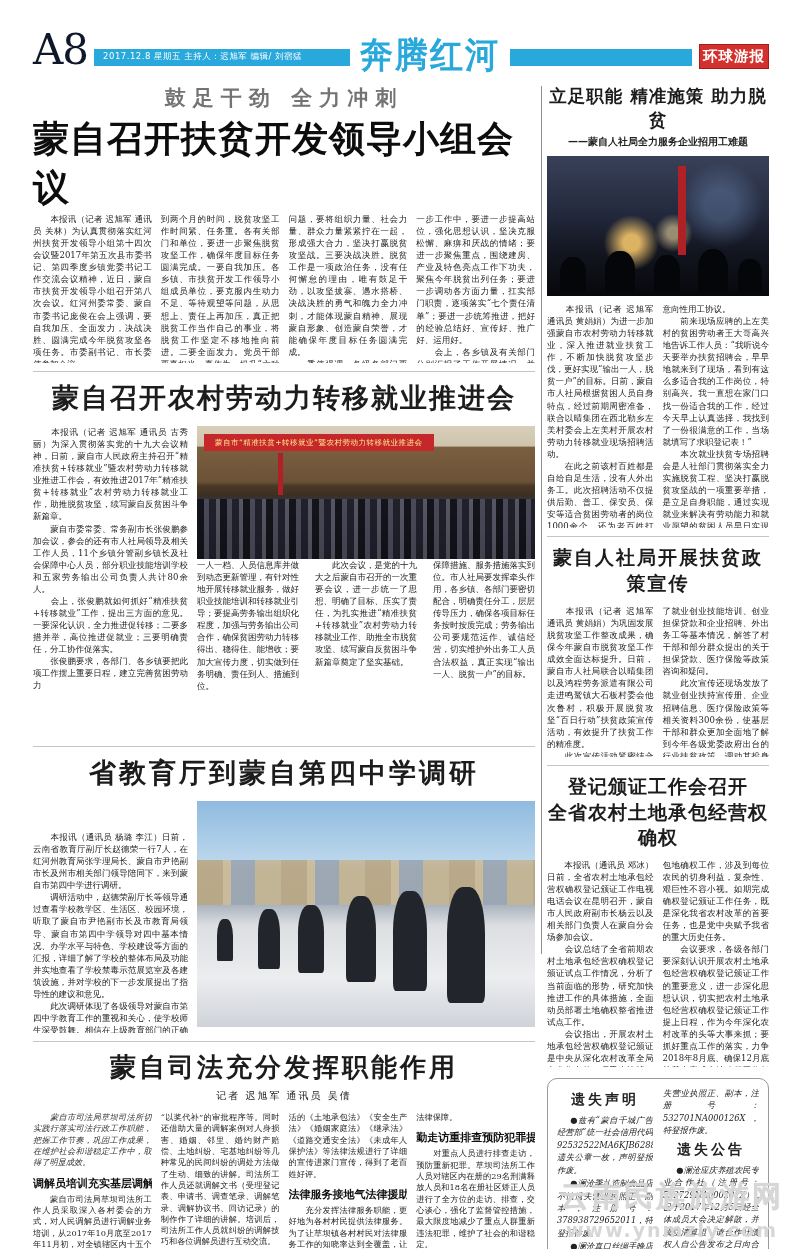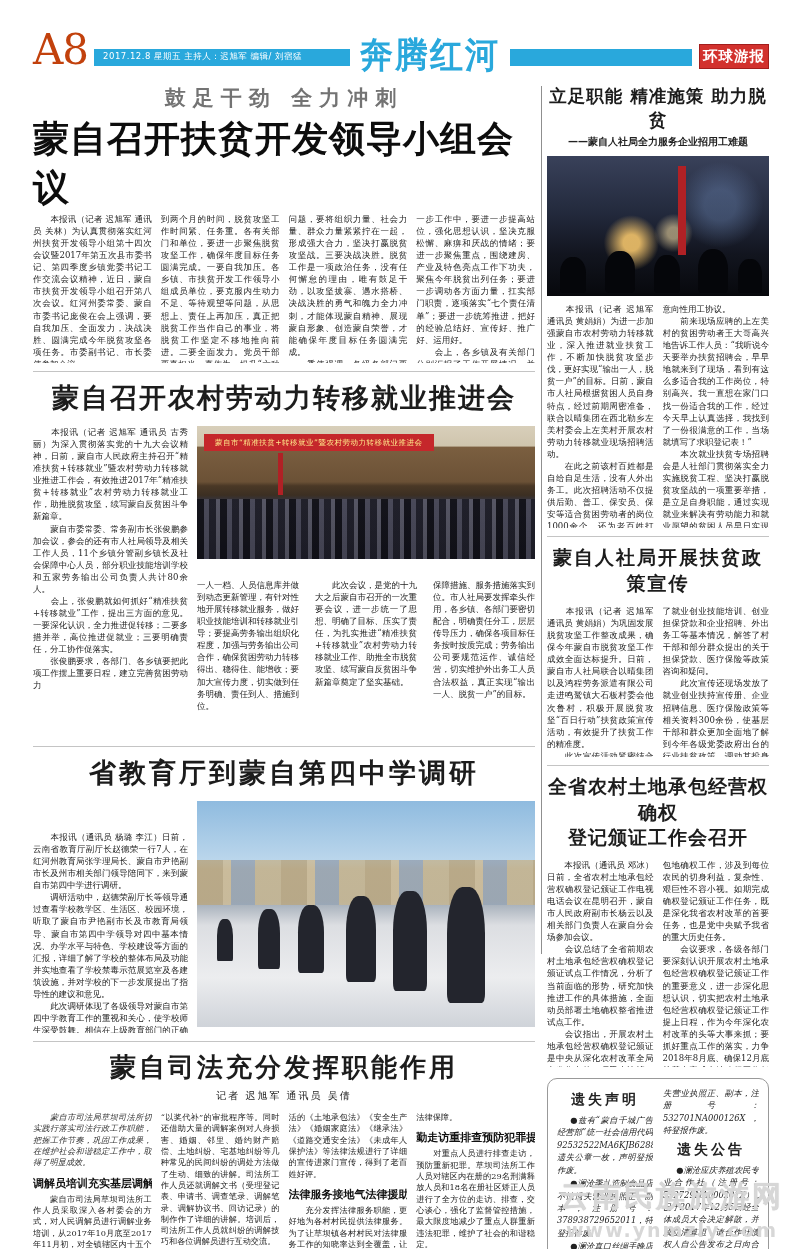--- a/index.html
+++ b/index.html
@@ -4,21 +4,21 @@
 <style>
   html,body { margin:0; padding:0; background:#e9e9e9; }
   .page {
     width:800px; height:1249px; margin:0 auto; background:#fff;
     position:relative; overflow:hidden; color:#1c1c1c;
     font-family:"DejaVu Sans", sans-serif; box-sizing:border-box;
     padding:24px 31px 0 33px;
   }
   
   .header { display:flex; align-items:center; height:52px; margin-bottom:8px; }
-  .page-label { font-family:"DejaVu Serif", serif; font-size:42px; line-height:.9; color:#c2410c; margin-right:6px; letter-spacing:-1px; }
+  .page-label { font-family:"DejaVu Serif", serif; font-size:42px; line-height:.9; color:#0f172a; margin-right:6px; letter-spacing:-1px; }
   .bar-left { height:17px; background:var(--cyan); flex:0 0 238px; display:flex; align-items:center; padding:0 9px; color:#fff; font-size:8.5px; white-space:nowrap; overflow:hidden; letter-spacing:.5px; margin-top:14px; }
   .masthead { color:var(--cyan); font-size:33px; font-weight:900; letter-spacing:2px; margin:10px 10px 0 10px; transform:scaleY(1.08); white-space:nowrap; }
   .bar-right { height:17px; background:var(--cyan); flex:1; margin-top:14px; }
   .badge { background:#d2312d; color:#fff; font-weight:900; font-size:14.5px; padding:3px 4px; margin-left:7px; letter-spacing:1px; white-space:nowrap; margin-top:12px; box-shadow:0 0 0 1px #a31d1c inset; }
   
   .main { display:flex; }
   .left-region { width:502px; }
   .v-divider { width:1px; background:#8f8f8f; margin:2px 5px 0 6px; height:868px; }
   .right-region { flex:1; min-width:0; }
   .h-rule { border:none; border-top:1px solid #c4c4c4; margin:8px 0; }
@@ -40,21 +40,21 @@
   .a2-right { flex:1; min-width:0; display:flex; flex-direction:column; }
   .photo-labor { position:relative; height:133px; overflow:hidden; flex:none;
     background:linear-gradient(180deg,#d8cfba 0%,#cfc5ad 15%,#7b5f40 16%,#6b5136 42%,#4a3826 45%,#3c2f22 52%,#34343f 56%,#23232c 100%); }
   .photo-labor .crowd { position:absolute; left:0; right:0; bottom:0; height:45%;
     background:repeating-linear-gradient(90deg, rgba(10,10,16,.75) 0 7px, rgba(95,95,115,.5) 7px 12px, rgba(25,25,35,.7) 12px 19px, rgba(150,150,170,.35) 19px 23px);
     filter:blur(.4px); }
   .labor-banner { position:absolute; top:6%; left:2%; width:68%; height:13%; background:#c5272b;
     color:#ffe88a; font-size:7.5px; display:flex; align-items:center; justify-content:center;
     white-space:nowrap; overflow:hidden; letter-spacing:.5px; }
   .labor-flag { position:absolute; top:20%; left:24%; width:5px; height:32%; background:#b02125; }
-  .a2-below { display:flex; gap:16px; margin-top:20px; flex:1; min-height:0; }
+  .a2-below { display:flex; gap:16px; margin-top:0; flex:1; min-height:0; }
   .a2-below .bodycol { flex:1; min-width:0; }
   
   .a3-title { text-align:center; font-size:27px; font-weight:900; letter-spacing:3px; margin:4px 0 10px; }
   .a3-body { display:flex; gap:9px; height:232px; }
   .a3-left { width:155px; flex:none;margin-top:30px; }
   .photo-plaza { position:relative; flex:1; height:226px; overflow:hidden;
     background:linear-gradient(180deg,#8fbbdf 0%,#bcd7ec 27%,#c2b493 30%,#b3a98f 44%,#aab3bd 46%,#dcdee2 55%,#ecedef 78%,#cfd3d9 100%); }
   .photo-plaza .bldg { position:absolute; top:26%; height:20%; left:0; right:0; opacity:.9;
     background:repeating-linear-gradient(90deg,#b8a887 0 26px,#cbbc9c 26px 34px,#98a6b6 34px 58px,#c3b697 58px 84px); }
   .plaza-fig { position:absolute; background:#23252d; border-radius:40% 40% 8% 8%; }
@@ -235,22 +235,22 @@
 　　此次宣传活动紧密结合贫困村实际，以农村劳动力转移就业、返乡创业和职业技能培训政策宣传为主。在现场，咨询人数达200余人，人社局的工作人员详细介绍</div>
           <div class="bodycol">了就业创业技能培训、创业担保贷款和企业招聘、外出务工等基本情况，解答了村干部和部分群众提出的关于担保贷款、医疗保险等政策咨询和疑问。
 　　此次宣传还现场发放了就业创业扶持宣传册、企业招聘信息、医疗保险政策等相关资料300余份，使基层干部和群众更加全面地了解到今年各级党委政府出台的行业扶贫政策，调动其投身技能提升、转移就业和大众创业活动的积极性，切实增强脱贫致富的能力和本领，真正成为政策的知情者和受益者。</div>
         </div>
       </div>
 
       <hr class="h-rule">
 
       <div>
         <div class="r3-title">
+          <div>登记颁证工作会召开</div>
           <div>全省农村土地承包经营权确权</div>
-          <div>登记颁证工作会召开</div>
         </div>
         <div class="cols r3-body">
           <div class="bodycol">　　本报讯（通讯员 邓冰）日前，全省农村土地承包经营权确权登记颁证工作电视电话会议在昆明召开，蒙自市人民政府副市长杨云以及相关部门负责人在蒙自分会场参加会议。
 　　会议总结了全省前期农村土地承包经营权确权登记颁证试点工作情况，分析了当前面临的形势，研究加快推进工作的具体措施，全面动员部署土地确权整省推进试点工作。
 　　会议指出，开展农村土地承包经营权确权登记颁证是中央从深化农村改革全局出发作出的一项重大决策，深化农村土地确权登记颁证是一项完善农村基本经营制度、保护农民土地权益、促进现代农业发展、健全农村治理体系的重要基础性工程，对加强农村社会管理、促进城乡统筹发展具有重要意义。农村承</div>
           <div class="bodycol">包地确权工作，涉及到每位农民的切身利益，复杂性、艰巨性不容小视。如期完成确权登记颁证工作任务，既是深化我省农村改革的首要任务，也是党中央赋予我省的重大历史任务。
 　　会议要求，各级各部门要深刻认识开展农村土地承包经营权确权登记颁证工作的重要意义，进一步深化思想认识，切实把农村土地承包经营权确权登记颁证工作提上日程，作为今年深化农村改革的头等大事来抓；要抓好重点工作的落实，力争2018年8月底、确保12月底前基本完成土地确权工作任务，严格把握政策，全力推进、集中攻坚，明确时间节点，在解决关键问题上再下功夫；要抓好工作的督促检查，坚持问题导向，建立长效工作机制，采取切实有效的工作措施，确保圆满完成全省土地确权工作任务。</div>
         </div>
       </div>
 

